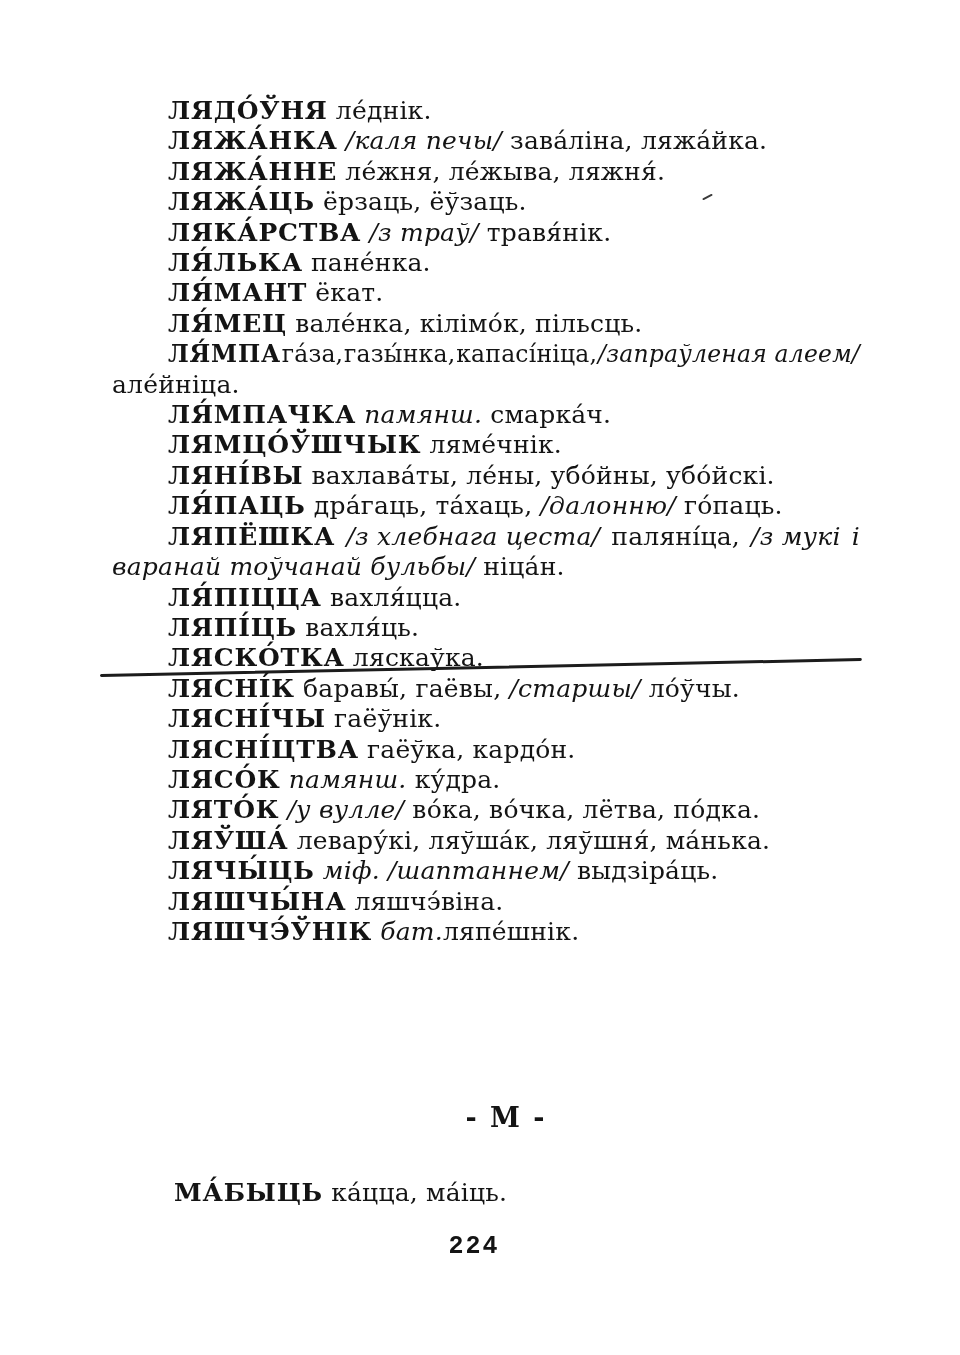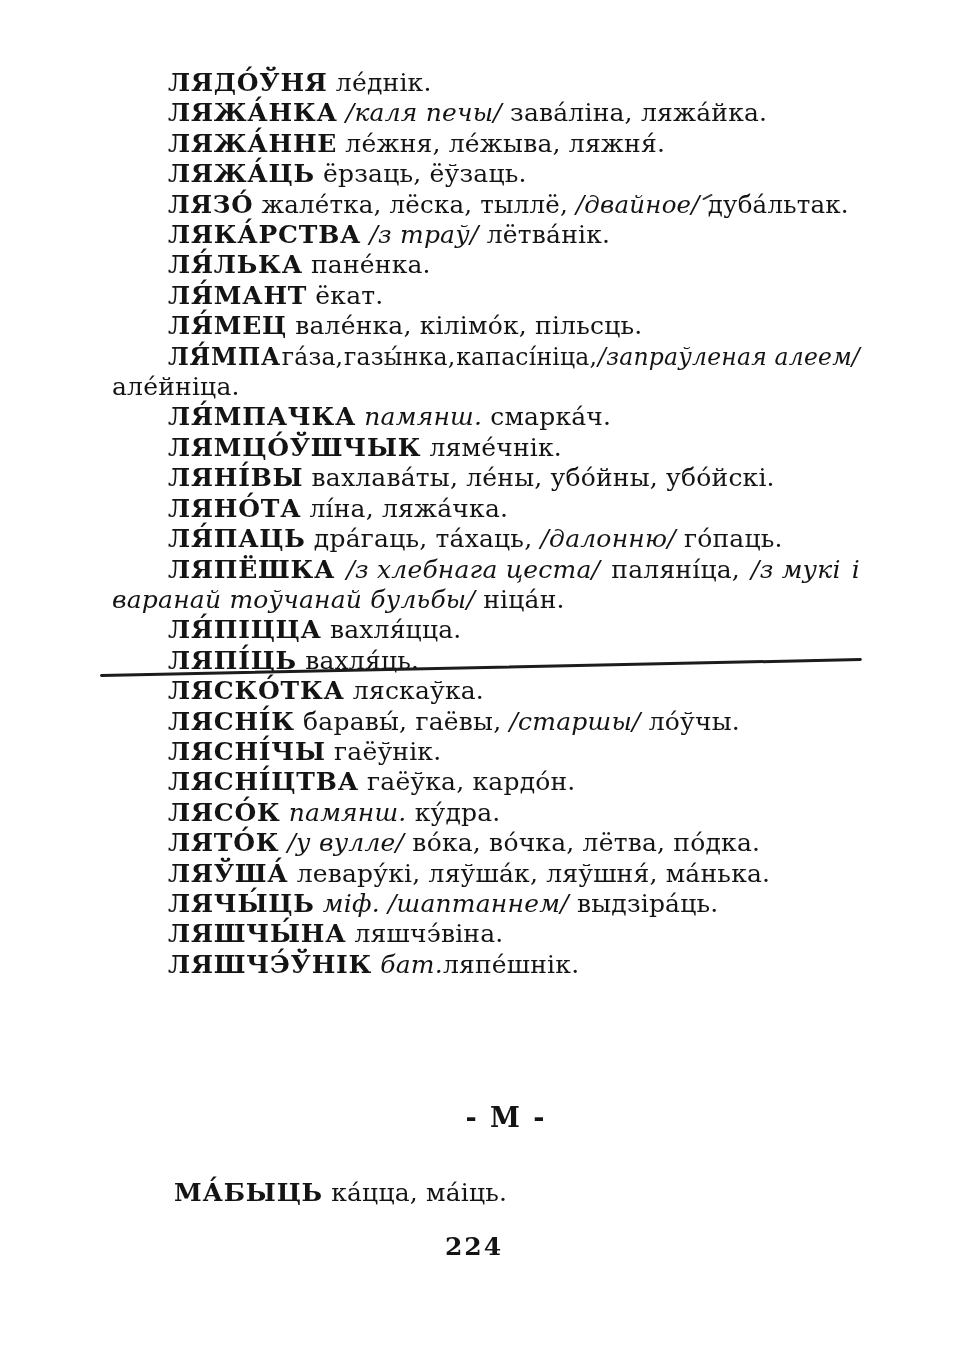--- a/index.html
+++ b/index.html
@@ -1,37 +1,37 @@
 <!DOCTYPE html>
 <html><head>
 <meta charset="utf-8">
 <style>
   html,body{margin:0;padding:0}
   body{
     width:960px;height:1355px;position:relative;overflow:hidden;
     background:#ffffff;color:#141414;
     font-family:"DejaVu Serif","Liberation Serif",serif;
   }
-  .content{position:absolute;left:112px;top:68px;width:748px}
+  .content{position:absolute;left:112px;top:96px;width:748px}
   .entry{margin:0}
   .line{white-space:nowrap;font-size:25px;line-height:30.4px;letter-spacing:.2px}
   .line.first{padding-left:56px}
   .line.cont{padding-left:0}
   .line.stretch{display:flex;justify-content:space-between;white-space:nowrap}
   .s-h{font-weight:bold;letter-spacing:.8px}
   .s-n{font-style:normal}
   .s-i{font-style:italic}
   .m-header{
     position:absolute;top:1103px;left:132px;width:748px;text-align:center;
     font-weight:bold;font-size:27px;line-height:30.4px;letter-spacing:2px;
   }
   .m-entries{position:absolute;left:118px;top:1178px;width:748px}
   .page-number{
     position:absolute;top:1232px;left:0;width:948px;text-align:center;
-    font-size:25px;font-weight:bold;letter-spacing:2px;
+    font-size:25px;font-weight:bold;letter-spacing:2px;font-family:Liberation Mono, monospace;
   }
   
   .ink-strike{
     position:absolute;left:100px;top:674px;width:762px;height:3px;
     background:#1c1c1c;border-radius:2px;
     transform:rotate(-1.2deg);transform-origin:0 50%;
   }
   
   .stray-mark{
     position:absolute;left:702px;top:196px;width:11px;height:2px;
@@ -48,24 +48,21 @@
     <div class="entry">
       <div class="line first"><span class="s-h">ЛЯЖА́НКА</span><span class="s-n"> </span><span class="s-i">/каля печы/</span><span class="s-n"> зава́ліна, ляжа́йка.</span></div>
     </div>
     <div class="entry">
       <div class="line first"><span class="s-h">ЛЯЖА́ННЕ</span><span class="s-n"> ле́жня, ле́жыва, ляжня́.</span></div>
     </div>
     <div class="entry">
       <div class="line first"><span class="s-h">ЛЯЖА́ЦЬ</span><span class="s-n"> ёрзаць, ёўзаць.</span></div>
     </div>
     <div class="entry">
-      <div class="line first" style="font-size: 24.5px;"><span class="s-h">ЛЯЗО́</span><span class="s-n"> жале́тка, лёска, тыллё, </span><span class="s-i">/двайное/</span><span class="s-n"> дуба́льтак.</span></div>
-    </div>
-    <div class="entry">
-      <div class="line first"><span class="s-h">ЛЯКА́РСТВА</span><span class="s-n"> </span><span class="s-i">/з траў/</span><span class="s-n"> лётва́нік.</span></div>
+      <div class="line first"><span class="s-h">ЛЯКА́РСТВА</span><span class="s-n"> </span><span class="s-i">/з траў/</span><span class="s-n"> травя́нік.</span></div>
     </div>
     <div class="entry">
       <div class="line first"><span class="s-h">ЛЯ́ЛЬКА</span><span class="s-n"> пане́нка.</span></div>
     </div>
     <div class="entry">
       <div class="line first"><span class="s-h">ЛЯ́МАНТ</span><span class="s-n"> ёкат.</span></div>
     </div>
     <div class="entry">
       <div class="line first"><span class="s-h">ЛЯ́МЕЦ</span><span class="s-n"> вале́нка, кілімо́к, пільсць.</span></div>
     </div>
@@ -80,23 +77,20 @@
       <div class="line cont"><span class="s-n">але́йніца.</span></div>
     </div>
     <div class="entry">
       <div class="line first"><span class="s-h">ЛЯ́МПАЧКА</span><span class="s-n"> </span><span class="s-i">памянш.</span><span class="s-n"> смарка́ч.</span></div>
     </div>
     <div class="entry">
       <div class="line first"><span class="s-h">ЛЯМЦО́ЎШЧЫК</span><span class="s-n"> ляме́чнік.</span></div>
     </div>
     <div class="entry">
       <div class="line first"><span class="s-h">ЛЯНІ́ВЫ</span><span class="s-n"> вахлава́ты, ле́ны, убо́йны, убо́йскі.</span></div>
-    </div>
-    <div class="entry">
-      <div class="line first"><span class="s-h">ЛЯНО́ТА</span><span class="s-n"> лі́на, ляжа́чка.</span></div>
     </div>
     <div class="entry">
       <div class="line first"><span class="s-h">ЛЯ́ПАЦЬ</span><span class="s-n"> дра́гаць, та́хаць, </span><span class="s-i">/далонню/</span><span class="s-n"> го́паць.</span></div>
     </div>
     <div class="entry">
       <div class="line first stretch">
         <span class="s-h">ЛЯПЁШКА</span>
         <span class="s-i">/з хлебнага цеста/</span>
         <span class="s-n">паляні́ца,</span>
         <span class="s-i">/з мукі</span>

